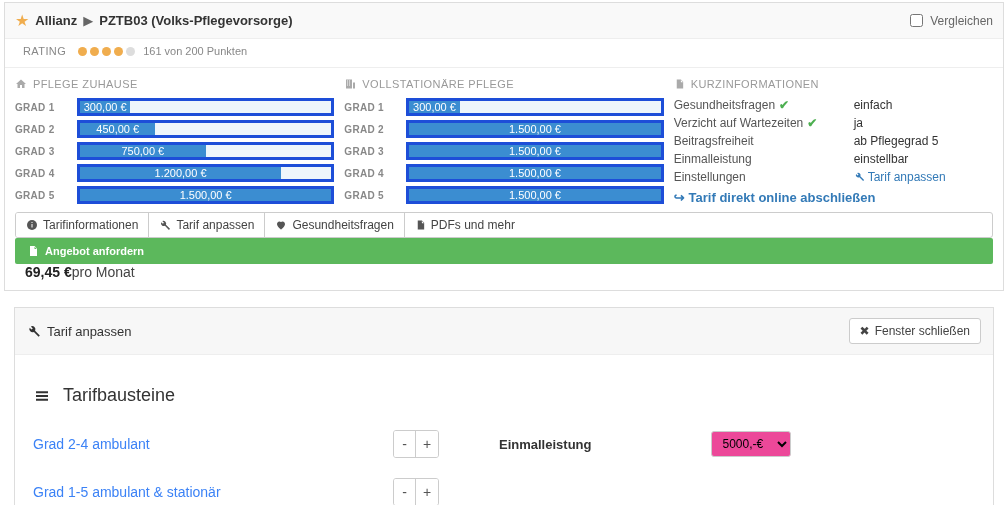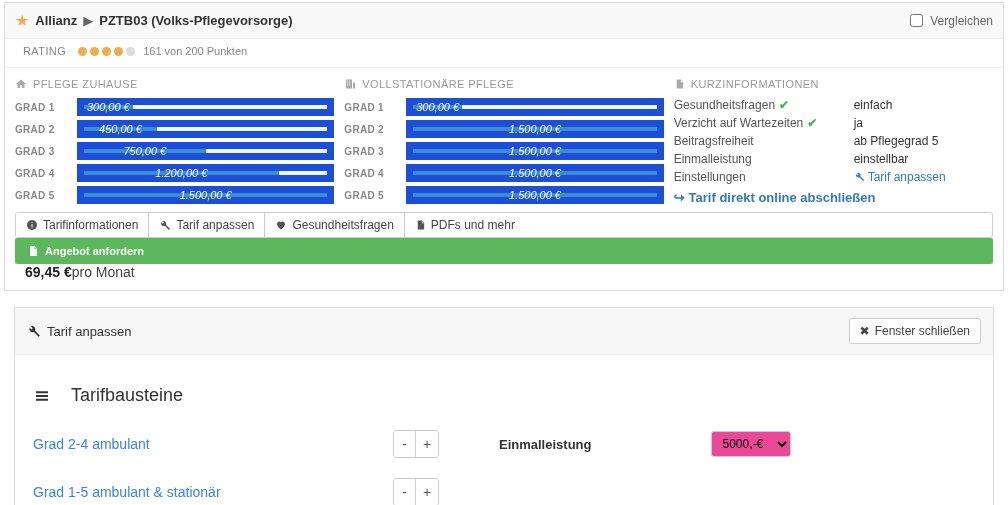--- a/index.html
+++ b/index.html
@@ -75,22 +75,21 @@
     color: #888;
     text-transform: uppercase;
     font-weight: 700;
     letter-spacing: .3px;
   }
   .bar-track {
     position: relative;
     flex: 1;
     height: 18px;
     background: #eef6fb;
-    border: 7px solid #1d4ed8;
-    font-style: italic;
+    border: 3px solid #1d4ed8;
   }
   .bar-fill {
     position: absolute;
     left: 0; top: 0; bottom: 0;
     background: #3b8dd1;
     color: #fff;
     font-size: 11px;
     display: flex;
     align-items: center;
     justify-content: center;
@@ -175,21 +174,21 @@
     align-items: center;
     gap: 5px;
     cursor: pointer;
   }
   .c2-body { padding: 18px 18px 0 18px; }
   .section-title {
     font-size: 18px;
     color: #333;
     display: flex;
     align-items: center;
-    gap: 20px;
+    gap: 12px;
     margin-bottom: 14px;
     margin-top: 12px;
   }
   .section-title .ico { font-size: 16px; }
   .form-row {
     display: flex;
     align-items: center;
     padding: 10px 0;
   }
   .form-label {

